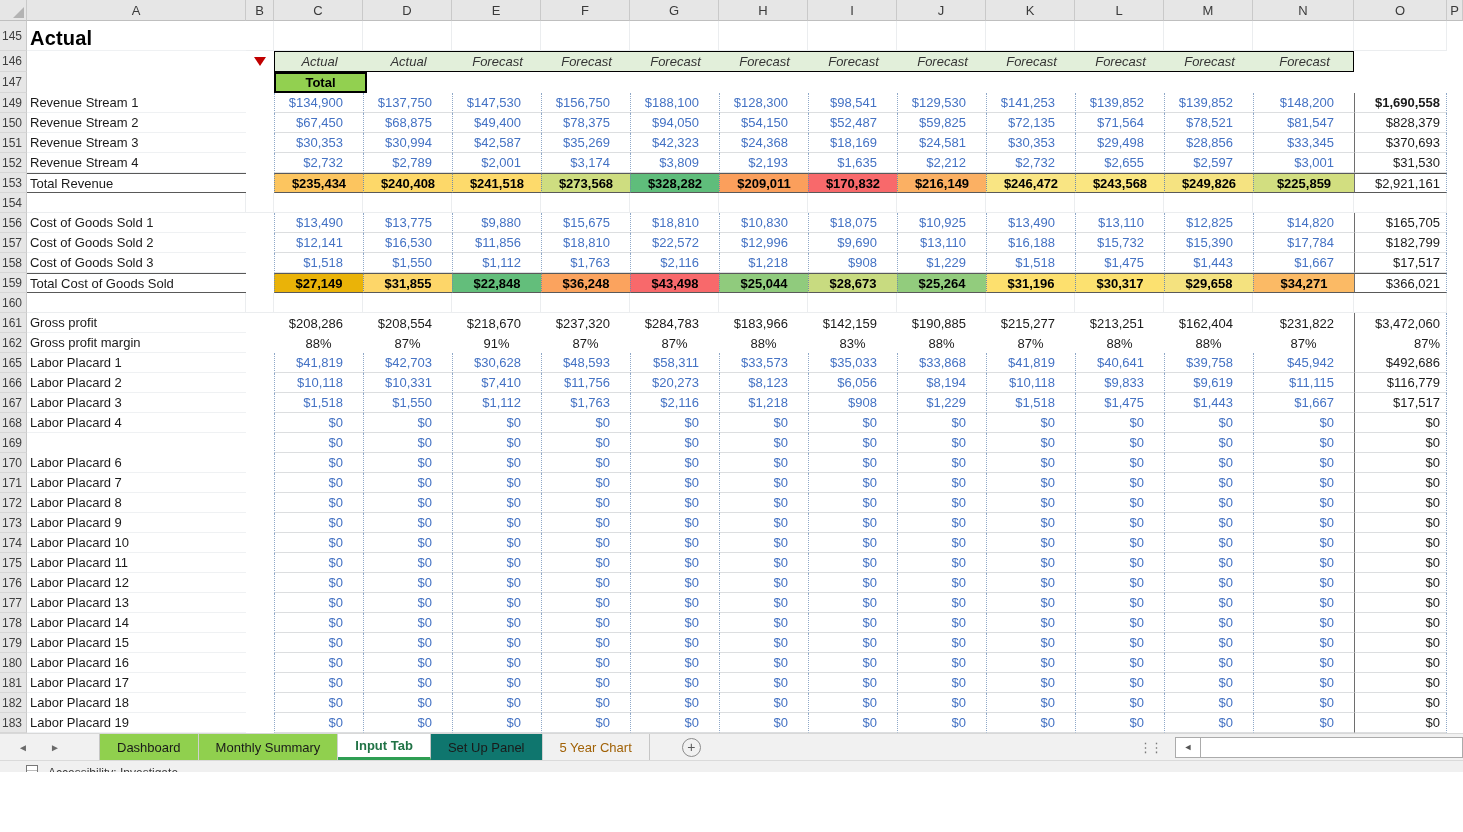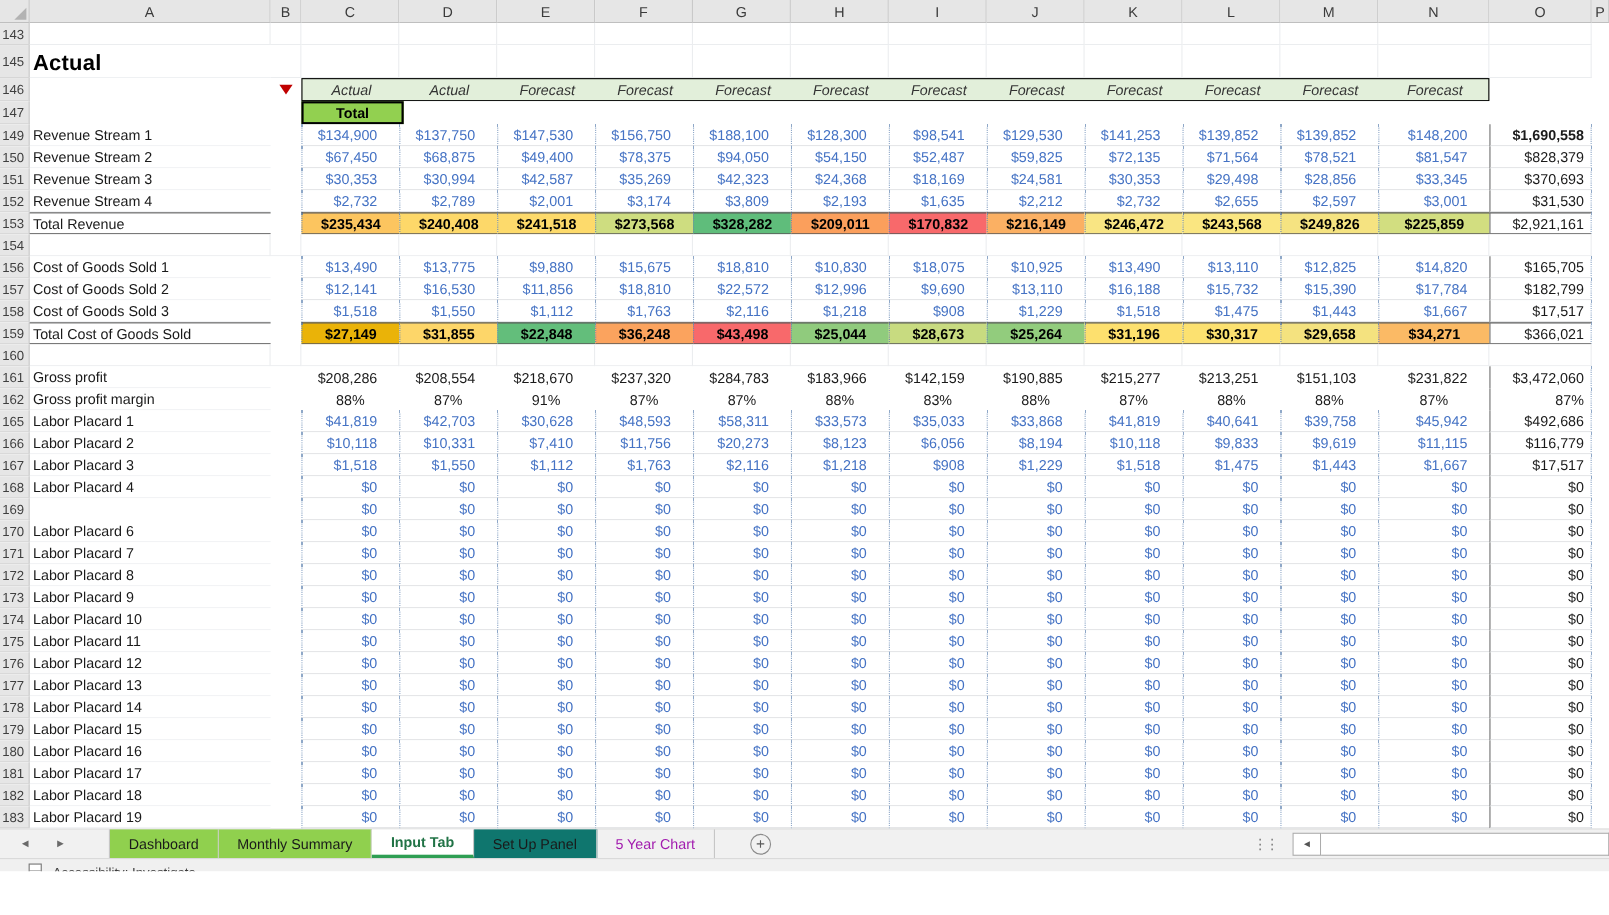--- a/index.html
+++ b/index.html
@@ -63,21 +63,21 @@
             border-top:1px solid #D8D8D8; font-size:13px; }
   .navarrows { width:100px; flex:none; display:flex; align-items:center; gap:22px;
                padding-left:18px; color:#6A6A6A; font-size:10px; border-right:1px solid #C6C6C6; }
   .navarrows span { cursor:default; }
   .tab { display:flex; align-items:center; padding:0 17px; color:#1A1A1A;
          border-right:1px solid #D0D0D0; }
   .tab-green { background:#90D04E; }
   .tab-orange { background:#0f766e; }
   .tab-active { background:#FFFFFF; color:#217346; font-weight:bold;
                 border-bottom:3px solid #2E9E53; border-right:1px solid #C6C6C6; }
-  .tab-plain { background:transparent; color:#a21caf; border-right:1px solid #C6C6C6; }
+  .tab-plain { background:transparent; color:#a16207; border-right:1px solid #C6C6C6; }
   .addsheet { width:19px; height:19px; border-radius:50%; border:1px solid #8C8C8C; color:#5A5A5A;
               display:flex; align-items:center; justify-content:center; font-size:14px;
               align-self:center; margin-left:32px; }
   #hscroll { margin-left:auto; display:flex; align-items:center; }
   .grip { color:#7A7A7A; font-size:13px; margin-right:14px; letter-spacing:-2px; }
   .scrollbtn { width:26px; height:21px; background:#FFF; border:1px solid #ABABAB; color:#555;
                display:flex; align-items:center; justify-content:center; font-size:9px; }
   .scrolltrack { width:262px; height:21px; background:#FFF; border:1px solid #ABABAB; border-left:none; }
 
   
@@ -109,39 +109,20 @@
       <div class="hcell" style="width: 89px;">K</div>
       <div class="hcell" style="width: 89px;">L</div>
       <div class="hcell" style="width: 89px;">M</div>
       <div class="hcell" style="width: 101px;">N</div>
       <div class="hcell" style="width: 93px;">O</div>
       <div class="hcell" style="width: 16px;">P</div>
     </div>
 
   <div id="grid">
 
-  <div class="row kind-blank">
-        <div class="gut">143</div>
-        <div class="cell gl" style="width: 219px;"></div>
-        <div class="cell gl" style="width: 28px;"></div>
-        <div class="cell gl" style="width: 89px;"></div>
-        <div class="cell gl" style="width: 89px;"></div>
-        <div class="cell gl" style="width: 89px;"></div>
-        <div class="cell gl" style="width: 89px;"></div>
-        <div class="cell gl" style="width: 89px;"></div>
-        <div class="cell gl" style="width: 89px;"></div>
-        <div class="cell gl" style="width: 89px;"></div>
-        <div class="cell gl" style="width: 89px;"></div>
-        <div class="cell gl" style="width: 89px;"></div>
-        <div class="cell gl" style="width: 89px;"></div>
-        <div class="cell gl" style="width: 89px;"></div>
-        <div class="cell gl" style="width: 101px;"></div>
-        <div class="cell gl" style="width: 93px;"></div>
-        <div class="cell " style="width: 16px;"></div>
-      </div>
       <div class="row kind-title">
         <div class="gut">145</div>
         <div class="cell lab" style="width: 219px;">
           <span class="titletxt">Actual</span>
         </div>
         <div class="cell gl" style="width: 28px;"></div>
         <div class="cell gl" style="width: 89px;"></div>
         <div class="cell gl" style="width: 89px;"></div>
         <div class="cell gl" style="width: 89px;"></div>
         <div class="cell gl" style="width: 89px;"></div>
@@ -402,21 +383,21 @@
         <div class="cell val" style="width: 89px;">$208,286</div>
         <div class="cell val" style="width: 89px;">$208,554</div>
         <div class="cell val" style="width: 89px;">$218,670</div>
         <div class="cell val" style="width: 89px;">$237,320</div>
         <div class="cell val" style="width: 89px;">$284,783</div>
         <div class="cell val" style="width: 89px;">$183,966</div>
         <div class="cell val" style="width: 89px;">$142,159</div>
         <div class="cell val" style="width: 89px;">$190,885</div>
         <div class="cell val" style="width: 89px;">$215,277</div>
         <div class="cell val" style="width: 89px;">$213,251</div>
-        <div class="cell val" style="width: 89px;">$151,103</div>
+        <div class="cell val" style="width: 89px;">$162,404</div>
         <div class="cell val" style="width: 101px;">$231,822</div>
         <div class="cell tot" style="width: 93px;">$3,472,060</div>
         <div class="cell " style="width: 16px;"></div>
       </div>
       <div class="row kind-pct">
         <div class="gut">162</div>
         <div class="cell lab" style="width: 219px;">Gross profit margin</div>
         <div class="cell " style="width: 28px;"></div>
         <div class="cell val" style="width: 89px;">88%</div>
         <div class="cell val" style="width: 89px;">87%</div>

